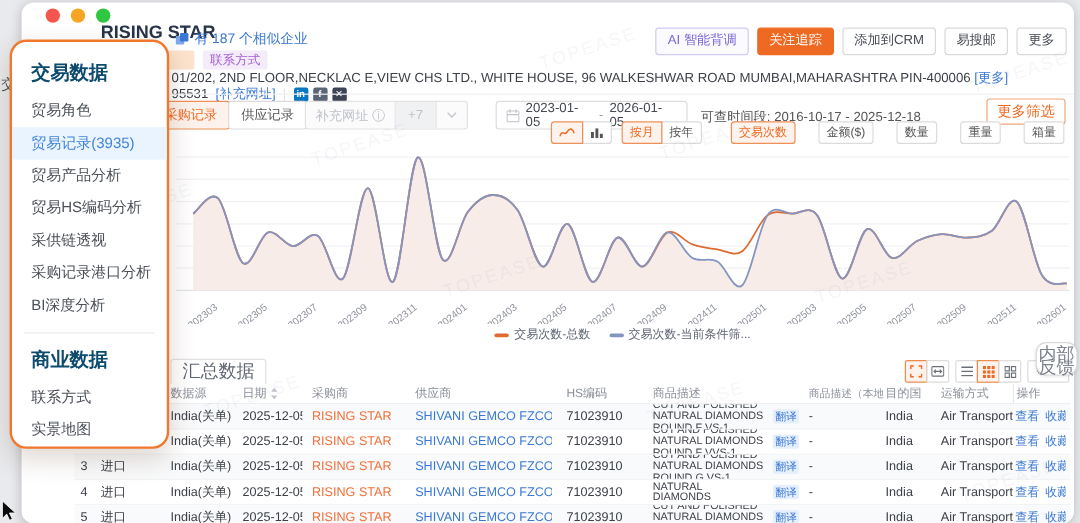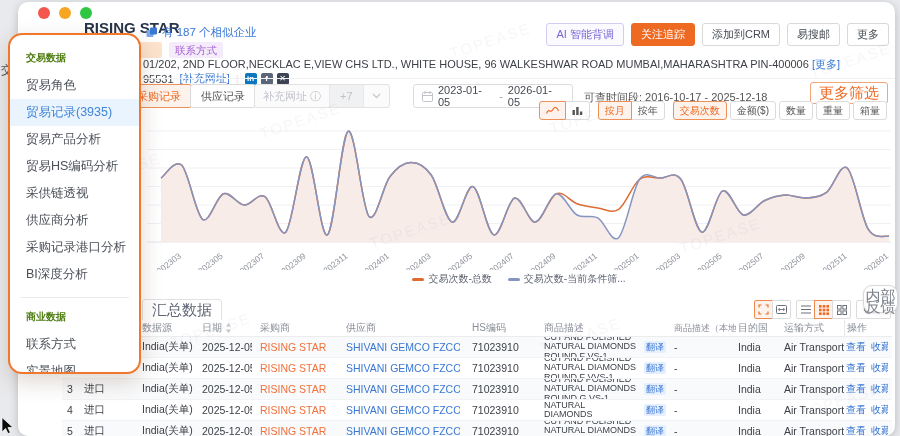--- a/index.html
+++ b/index.html
@@ -29,29 +29,29 @@
   .hdr-divider{position:absolute;left:0;right:0;top:76px;border-top:1px solid #f0f1f3}
   
   .fbtn{position:absolute;top:82px;height:24px;line-height:22px;padding:0 10px;font-size:11px;border-radius:3px;border:1px solid #dcdcdc;background:#fff;color:#555}
   .fbtn.active{color:#ee6a23;border-color:#ee9158;background:#fdf3ec}
   .dsgroup{position:absolute;left:236px;top:82px;height:24px;display:flex;align-items:center;border:1px solid #e2e2e2;background:#fbfbfc;border-radius:3px;font-size:11px;color:#c0c3ca}
   .dsgroup .seg{padding:0 8px;display:flex;align-items:center;gap:3px}
   .dsgroup .chip{background:#f0f1f3;align-self:stretch;display:flex;align-items:center;padding:0 10px;border-left:1px solid #e8e8e8;border-right:1px solid #e8e8e8}
   .datebox{position:absolute;left:395px;top:82px;height:24px;width:160px;border:1px solid #dcdcdc;border-radius:3px;background:#fff;display:flex;align-items:center;gap:5px;padding:0 8px;font-size:11px;color:#454a52}
   .datebox .sep{color:#9aa0a8}
   .rangetext{position:absolute;left:566px;top:88px;font-size:11px;color:#555}
-  .morefilter{position:absolute;right:7px;top:80px;height:22px;line-height:20px;padding:0 8px;font-size:15px;color:#ee6a23;border:1px solid #f0a677;border-radius:3px;background:#fff}
+  .morefilter{position:absolute;right:7px;top:80px;height:22px;line-height:20px;padding:0 8px;font-size:12px;color:#ee6a23;border:1px solid #f0a677;border-radius:3px;background:#fff}
   
   .ctoolbar{position:absolute;top:99px;right:8px;display:flex;gap:8px;align-items:center}
   .cgroup{display:flex}
   .cbtn{height:19px;line-height:17px;padding:0 6px;font-size:10px;border:1px solid #dcdcdc;background:#fff;color:#555;margin-left:-1px;display:flex;align-items:center;gap:2px}
   .cgroup .cbtn:first-child{margin-left:0;border-radius:3px 0 0 3px}
   .cgroup .cbtn:last-child{border-radius:0 3px 3px 0}
   .cgroup2{display:flex;gap:3px}
-  .cgroup2 .cbtn{border-radius:3px;margin-left:0}
+  .cgroup2 .cbtn{border-radius:3px;margin-left:16px}
   .cbtn.active{color:#ee6a23;border-color:#ee9158;background:#fdf3ec;position:relative;z-index:2}
   
   .chart{position:absolute;left:125px;top:116px;width:752px;height:152px}
   .legend{position:absolute;left:125px;top:270px;width:752px;display:flex;justify-content:center;gap:16px;font-size:10px;color:#5f6572}
   .legend .li{display:flex;align-items:center;gap:4px}
   .legend .dash{width:12px;height:3px;border-radius:2px}
   
   .sumtab{position:absolute;left:124px;top:297px;height:22px;line-height:20px;padding:0 9px;font-size:15px;color:#5f6572;border:1px solid #e2e2e2;border-radius:3px 3px 0 0;background:#fff}
   .viewctl{position:absolute;top:298px;left:736px;display:flex;gap:5px;align-items:center}
   .vbtn{height:19px;min-width:19px;border:1px solid #dcdcdc;border-radius:2px;background:#fff;display:flex;align-items:center;justify-content:center;color:#6b7078;font-size:10px;gap:2px;padding:0 3px}
@@ -67,21 +67,21 @@
   .t-head{height:17px;font-size:10px;color:#8a8f99;border-bottom:1px solid #ececef;background:#fff}
   .t-cell{display:flex;align-items:center;overflow:hidden;white-space:nowrap}
   .c-buyer{color:#f2703a}
   .c-link{color:#3a78d4}
   .c-desc{font-size:9px;line-height:9.5px;white-space:normal;color:#3b3f46}
   .badge{flex:none;font-size:9px;background:#e5effd;color:#3a78d4;border-radius:2px;padding:0 2px;margin-left:2px;height:12px;line-height:12px}
   .act-link{color:#3a78d4;margin-right:5px;text-decoration:none;font-size:10px}
   .hd-actions-border{border-left:1px solid #e8e8e8}
   
   .popup{position:absolute;left:8px;top:33px;width:133px;height:341px;background:#fff;border:2px solid #f0772b;border-radius:14px;box-shadow:0 8px 22px rgba(70,35,0,.18);z-index:60;overflow:hidden;padding:6px 0 8px}
-  .m-title{font-size:10px;font-weight:bold;color:#4d7c0f;padding:10px 0 7px 16px}
+  .m-title{font-size:16px;font-weight:bold;color:#0c4a6e;padding:10px 0 7px 16px}
   .m-item{font-size:12.5px;color:#4b5058;padding:5px 0 5px 16px;cursor:pointer}
   .m-item.active{background:#e9f4ff;color:#4285d6}
   .m-div{border-top:1px solid #ebebeb;margin:9px 10px 2px}
   
   .feedback{position:absolute;left:863px;top:285px;width:35px;height:28px;background:#fff;border:1px solid #d8d8d8;border-radius:9px;z-index:50;font-size:15px;color:#7c828c;text-align:center;line-height:11px;padding-top:4px;box-shadow:0 1px 3px rgba(0,0,0,.08)}
   .edgechar{position:absolute;left:1px;top:62px;font-size:12px;color:#4b5058;z-index:0}
   .cursor{position:absolute;left:1px;top:417px;z-index:100}
 </style>
 </head>
 <body>
@@ -441,21 +441,20 @@
 </div>
 
 <div class="popup">
   <div id="menuList">
       <div class="m-title">交易数据</div>
       <div class="m-item">贸易角色</div>
       <div class="m-item active">贸易记录(3935)</div>
       <div class="m-item">贸易产品分析</div>
       <div class="m-item">贸易HS编码分析</div>
       <div class="m-item">采供链透视</div>
-      <div class="m-item">供应商分析</div>
       <div class="m-item">采购记录港口分析</div>
       <div class="m-item">BI深度分析</div>
       <div class="m-div"></div>
       <div class="m-title">商业数据</div>
       <div class="m-item">联系方式</div>
       <div class="m-item">实景地图</div>
     </div>
 </div>
 
 <div class="feedback">

